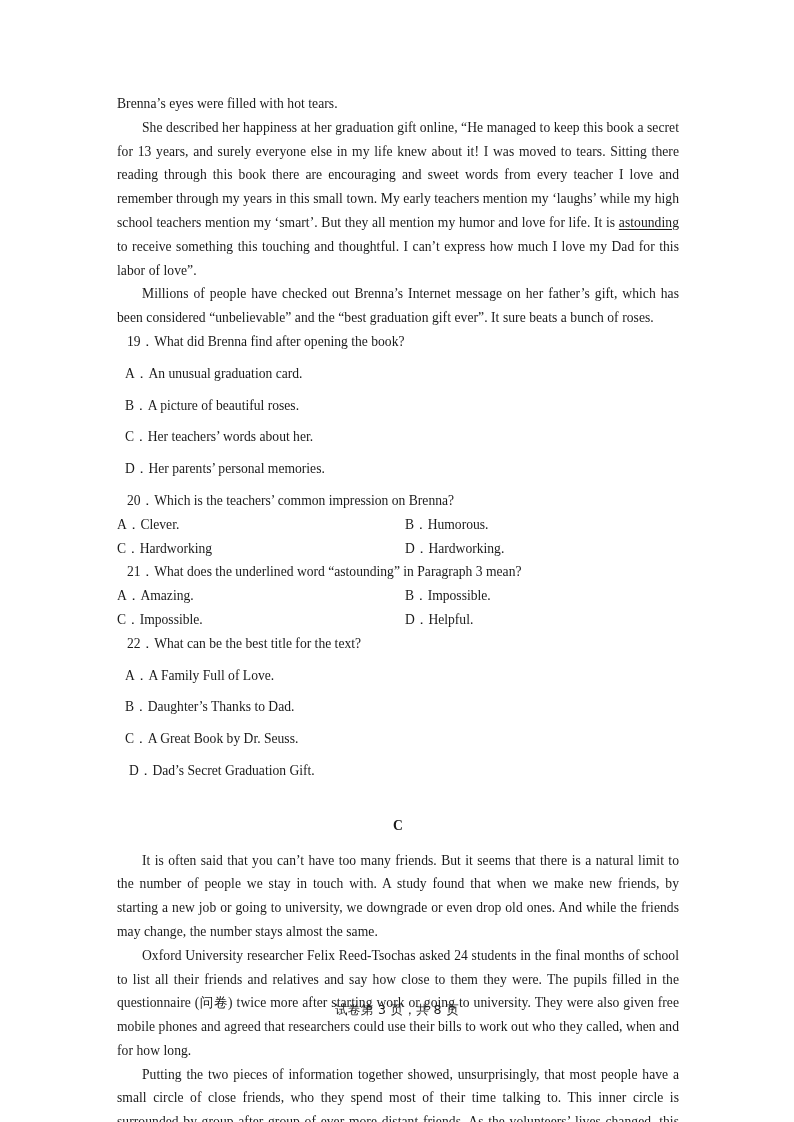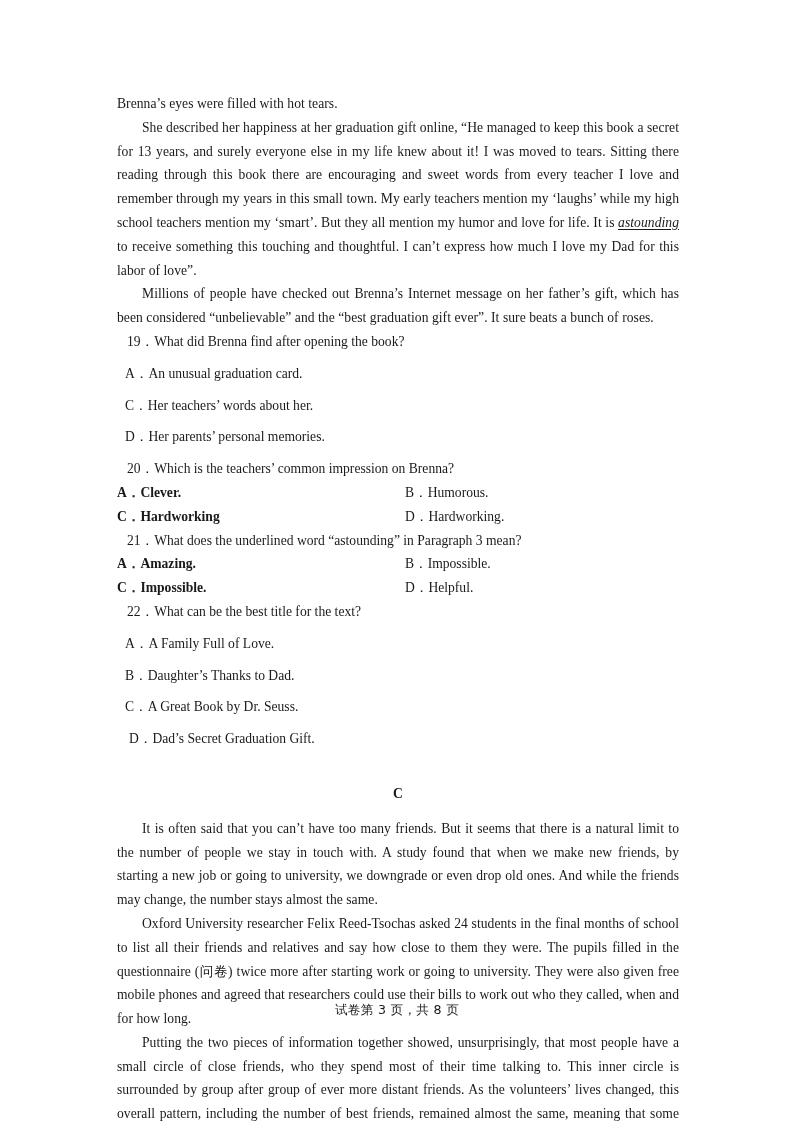--- a/index.html
+++ b/index.html
@@ -54,35 +54,35 @@
     white-space: nowrap;
     position: relative;
   }
   .opt-row {
     margin: 0;
     font-size: 13.6px;
     line-height: 23.8px;
     display: flex;
     white-space: nowrap;
   }
-  .opt-col-a { width: 288px; flex: none; font-weight: bold; }
+  .opt-col-a { width: 288px; flex: none; }
   .opt-col-b { flex: none; }
   .opt-indent-d { padding-left: 4px; }
 
   .section-head {
     margin: 0;
     text-align: center;
     font-size: 13.6px;
     line-height: 23.8px;
     font-weight: bold;
   }
   .spacer-lg { height: 23px; }
   .spacer-sm { height: 11px; }
 
-  u.ul { text-decoration: underline; text-underline-offset: 1.5px; font-style: italic; }
+  u.ul { text-decoration: underline; text-underline-offset: 1.5px; }
 
   .footer {
     position: absolute;
     left: 0;
     top: 1000px;
     width: 794px;
     text-align: center;
     font-size: 13.2px;
     line-height: 20px;
     font-family: "Liberation Serif", "DejaVu Serif", serif;
@@ -97,20 +97,21 @@
   <div class="content">
 
     <p class="para noindent">Brenna’s eyes were filled with hot tears.</p>
 
     <p class="para"><span>She described her happiness at her graduation gift online, “He managed to keep this book a secret for 13 years, and surely everyone else in my life knew about it! I was moved to tears. Sitting there reading through this book there are encouraging and sweet words from every teacher I love and remember through my years in this small town. My early teachers mention my ‘laughs’ while my high school teachers mention my ‘smart’. But they all mention my humor and love for life. It is </span><u class="ul">astounding</u><span> to receive something this touching and thoughtful. I can’t express how much I love my Dad for this labor of love”.</span></p>
 
     <p class="para">Millions of people have checked out Brenna’s Internet message on her father’s gift, which has been considered “unbelievable” and the “best graduation gift ever”. It sure beats a bunch of roses.</p>
 
     <p class="q-line"><span>19．</span><span>What did Brenna find after opening the book?</span></p>
     <p class="opt-line"><span>A．</span><span>An unusual graduation card.</span></p>
+    <p class="opt-line"><span>B．</span><span>A picture of beautiful roses.</span></p>
     <p class="opt-line"><span>C．</span><span>Her teachers’ words about her.</span></p>
     <p class="opt-line"><span>D．</span><span>Her parents’ personal memories.</span></p>
 
     <p class="q-line"><span>20．</span><span>Which is the teachers’ common impression on Brenna?</span></p>
     <div class="opt-row">
       <span class="opt-col-a"><span>A．</span><span>Clever.</span></span>
       <span class="opt-col-b"><span>B．</span><span>Humorous.</span></span>
     </div>
     <div class="opt-row">
       <span class="opt-col-a"><span>C．</span><span>Hardworking</span></span>

